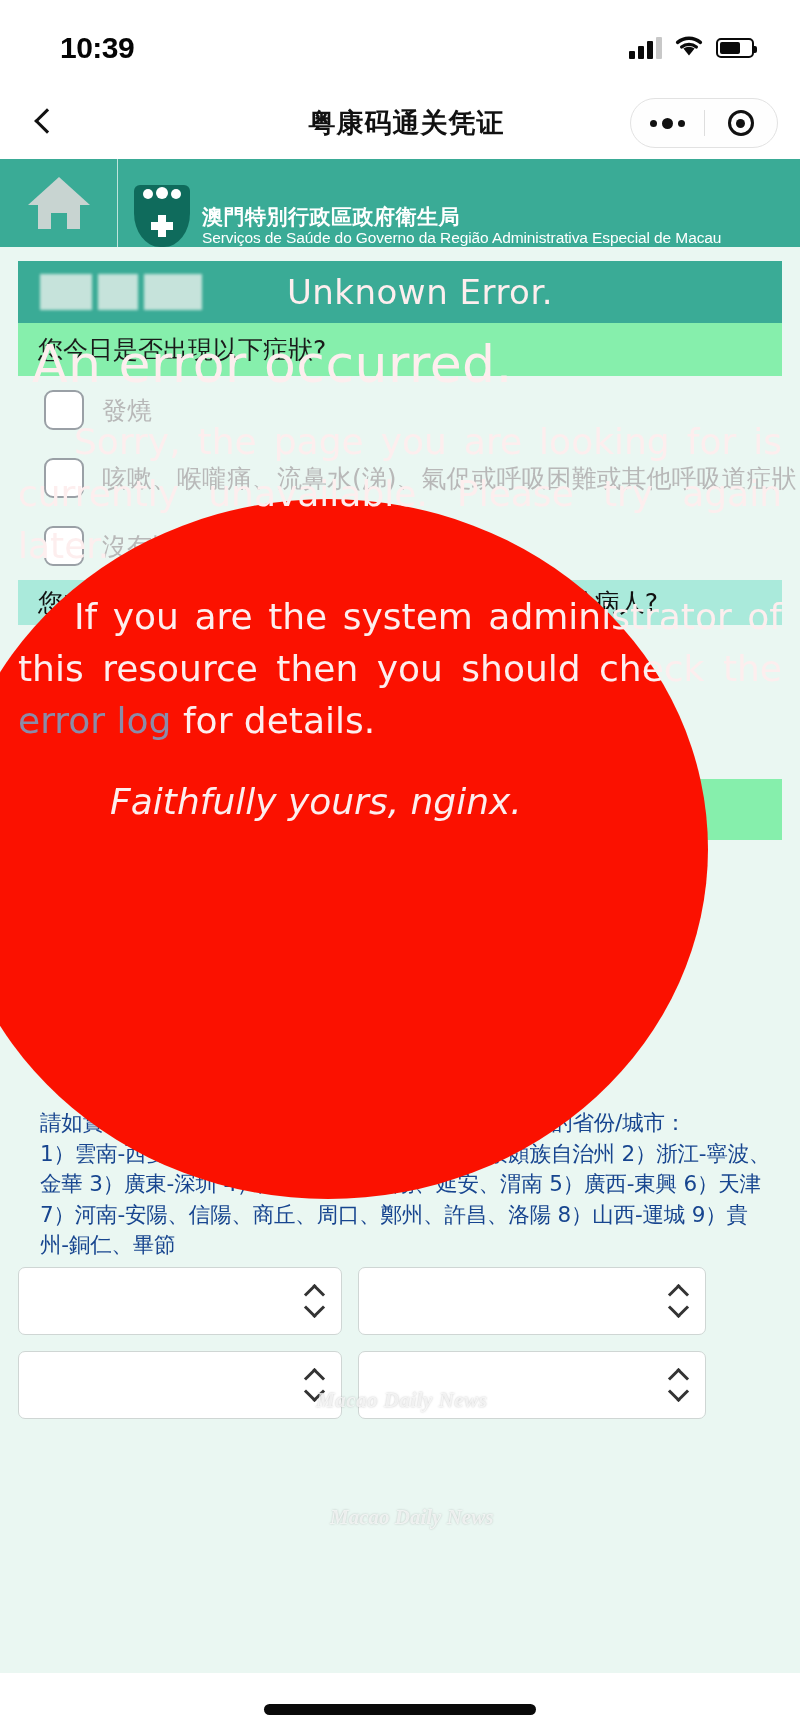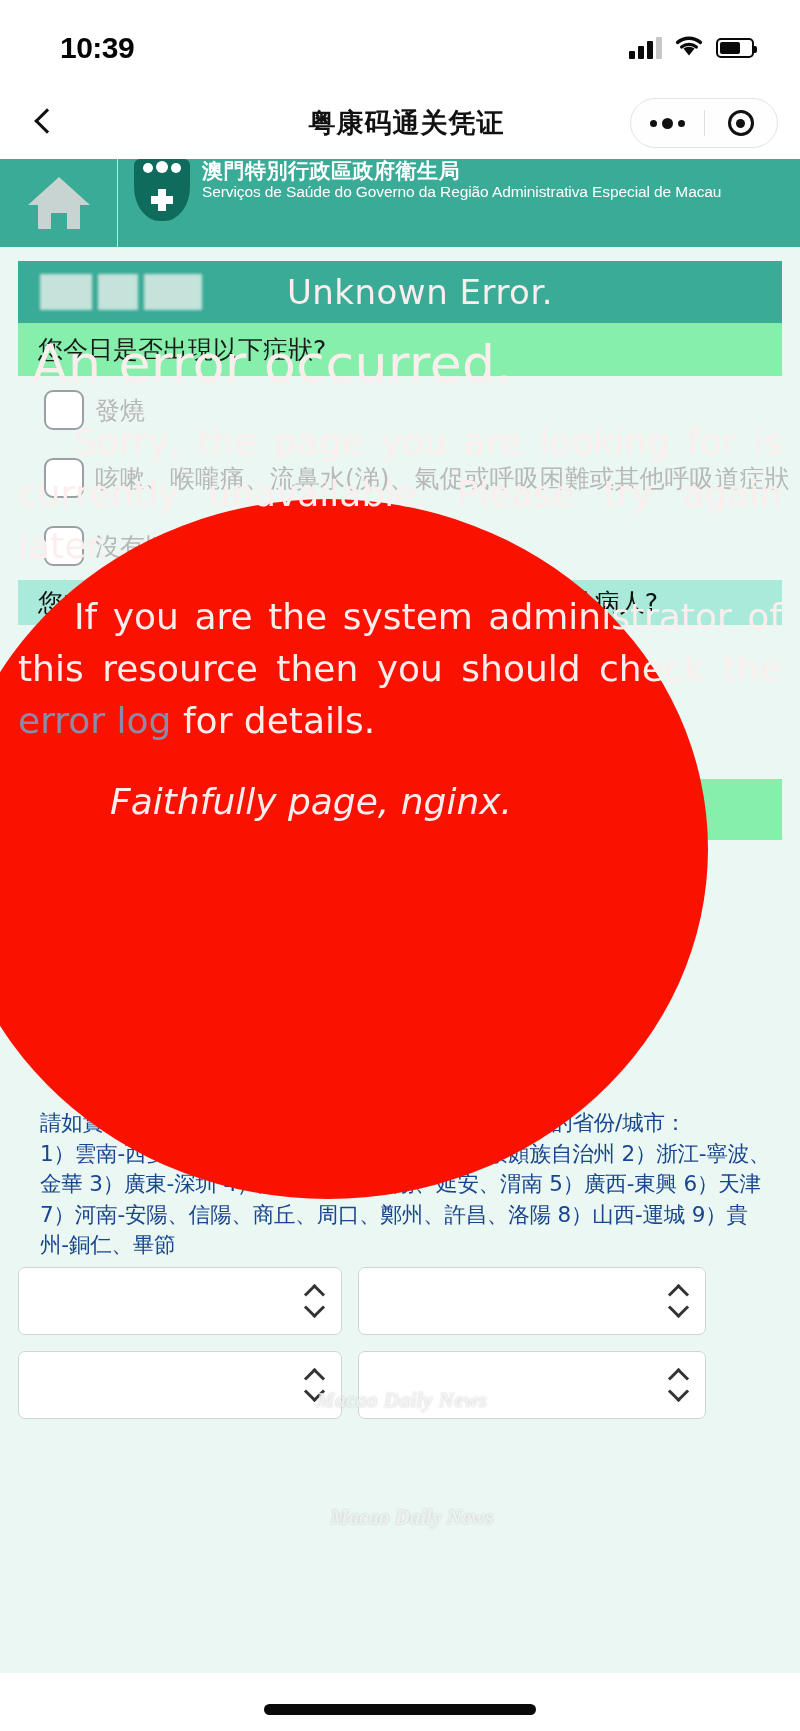--- a/index.html
+++ b/index.html
@@ -85,21 +85,21 @@
   .target-ring{
     width:26px;height:26px;border:3px solid #111;border-radius:50%;
     display:flex;align-items:center;justify-content:center;
   }
   .target-ring b{ width:9px;height:9px;background:#111;border-radius:50%; display:block;}
 
   
   .gov-header{
     height: 88px;
     background: #3aab96;
-    display:flex; align-items:flex-start;
+    display:flex; align-items:flex-end;
   }
   .home-cell{
     width: 118px; height:100%;
     display:flex;align-items:center;justify-content:center;
     border-right:1px solid #bfe4dc;
   }
   .home-icon{ position:relative; width:62px; height:52px; }
   .home-roof{
     position:absolute; left:0; top:0; width:0;height:0;
     border-left:31px solid transparent; border-right:31px solid transparent;
@@ -165,21 +165,21 @@
   }
   .band-title .req{ color:#e02020; }
 
   .q-line{
     font-size:24px; color:#1a1a1a; font-weight:bold;
     font-family:"DejaVu Sans",sans-serif;
     padding: 16px 0 6px 40px;
   }
 
   .opt{
-    display:flex; align-items:center; gap:11px;
+    display:flex; align-items:center; gap:18px;
     padding: 14px 0 14px 44px;
   }
   .cbox{
     width:40px;height:40px;border-radius:9px;border:2px solid #9aa0a6;background:#fff;
     flex:0 0 auto;
   }
   .cbox.on{
     background:#1577e8; border-color:#1577e8;
     position:relative;
   }
@@ -457,21 +457,21 @@
   </div>
 
   <div class="err-circle"></div>
 </div>
 
 <div class="err-text">
   <div class="err-h1">Unknown Error.</div>
   <div class="err-h2">An error occurred.</div>
   <div class="err-p">Sorry, the page you are looking for is currently unavailable. Please try again later.</div>
   <div class="err-p2"><span>If you are the system administrator of this resource then you should check the </span><span class="err-link">error log</span><span> for details.</span></div>
-  <div class="err-sig">Faithfully page, nginx.</div>
+  <div class="err-sig">Faithfully yours, nginx.</div>
 </div>
 
 <div class="bottom-peek"></div>
 <div class="bottom-strip"></div>
 <div class="wm-center">Macao Daily News</div>
 <div class="wm-mid">Macao Daily News</div>
 <div class="wm-br">头条 @澳门日报</div>
 <div class="home-indicator"></div>
 
 </body></html>

